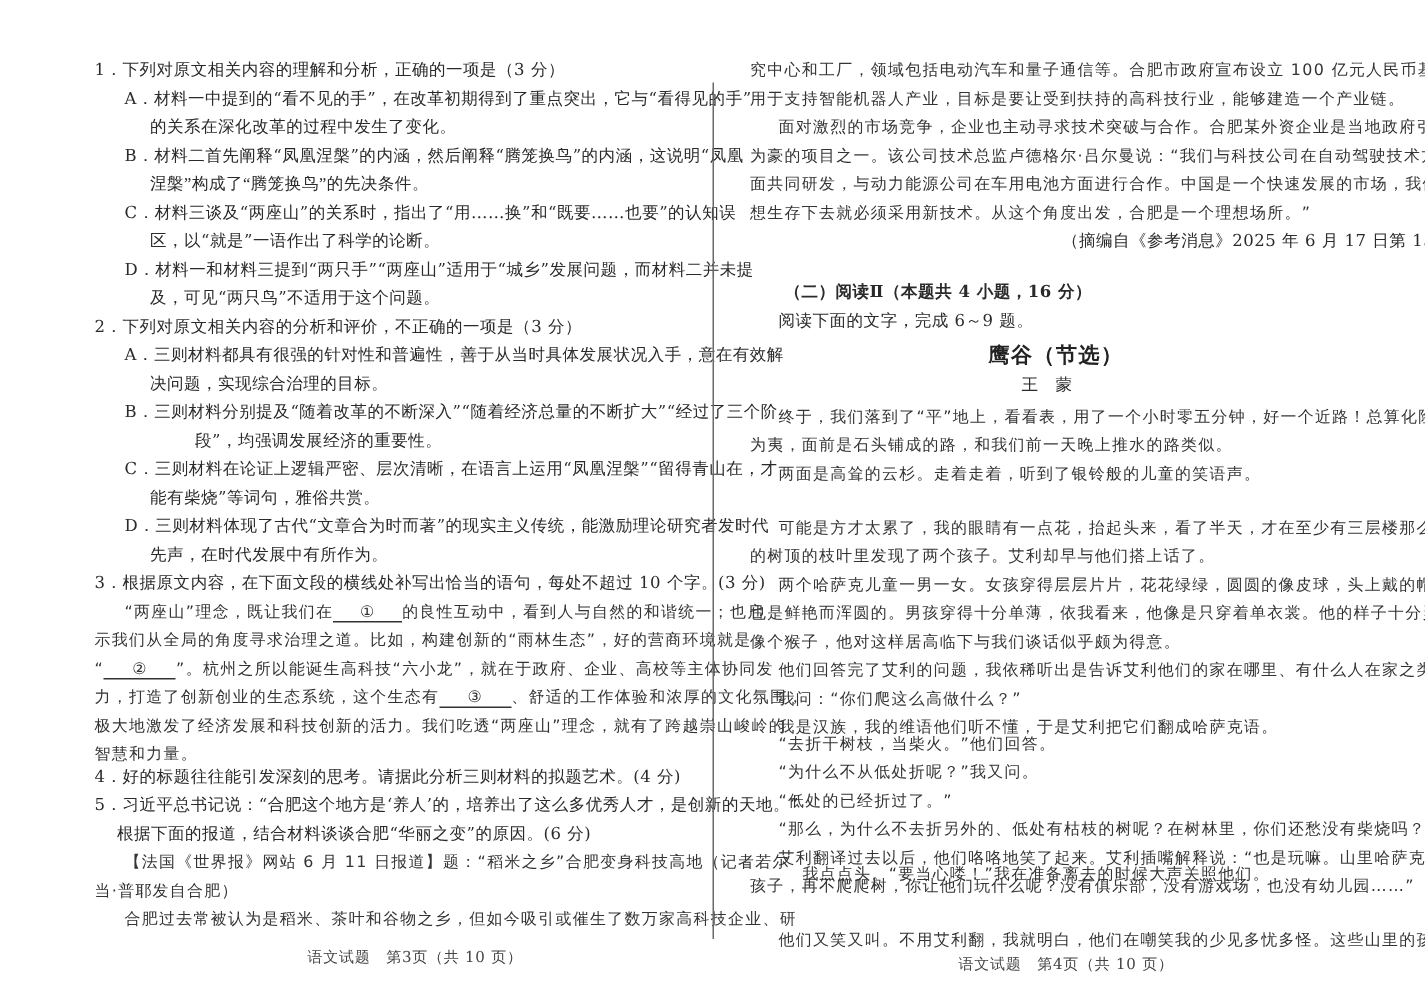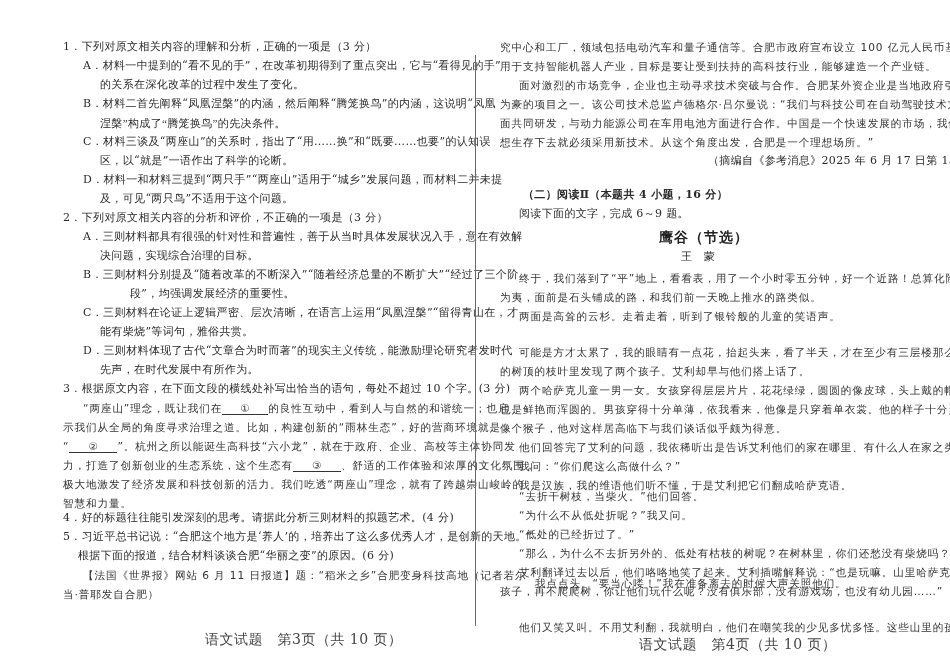--- a/index.html
+++ b/index.html
@@ -12,21 +12,21 @@
   .page-left { left:0; width:475px; }
   .page-right { left:476px; width:474px; }
   .divider { position:absolute; left:475px; top:55px; width:1px; height:571px; background:#6a6a6a; }
   .line {
     position:absolute; white-space:nowrap; font-size:11px; line-height:14px; height:14px;
     letter-spacing:0.35px;
   }
   .song { font-family: "DejaVu Sans", "Liberation Sans", sans-serif; font-size:10.6px; letter-spacing:0.9px; color:#333; }
   .title { font-weight:bold; font-size:14px; letter-spacing:1px; color:#222; }
   .bold { font-weight:bold; }
-  .footer { font-size:14px; color:#444; letter-spacing:0.5px; }
+  .footer { font-size:10px; color:#444; letter-spacing:0.5px; }
   .blank { display:inline-block; border-bottom:1px solid #333; text-align:center; height:12px; line-height:12px; }
 </style>
 </head>
 <body>
 
 <div class="page page-left">
   <div class="line" style="left:63px;top:40px;">1．下列对原文相关内容的理解和分析，正确的一项是（3 分）</div>
   <div class="line" style="left:83px;top:59px;">A．材料一中提到的“看不见的手”，在改革初期得到了重点突出，它与“看得见的手”</div>
   <div class="line" style="left:100px;top:78px;">的关系在深化改革的过程中发生了变化。</div>
   <div class="line" style="left:83px;top:97px;">B．材料二首先阐释“凤凰涅槃”的内涵，然后阐释“腾笼换鸟”的内涵，这说明“凤凰</div>
@@ -58,20 +58,21 @@
     <span>力，打造了创新创业的生态系统，这个生态有</span><span class="blank" style="width:48px;">③</span><span>、舒适的工作体验和浓厚的文化氛围，</span>
   </div>
   <div class="line song" style="left:63px;top:477px;">极大地激发了经济发展和科技创新的活力。我们吃透“两座山”理念，就有了跨越崇山峻岭的</div>
   <div class="line song" style="left:63px;top:496px;">智慧和力量。</div>
 
   <div class="line" style="left:63px;top:511px;">4．好的标题往往能引发深刻的思考。请据此分析三则材料的拟题艺术。(4 分)</div>
   <div class="line" style="left:63px;top:530px;">5．习近平总书记说：“合肥这个地方是‘养人’的，培养出了这么多优秀人才，是创新的天地。”</div>
   <div class="line" style="left:78px;top:549px;">根据下面的报道，结合材料谈谈合肥“华丽之变”的原因。(6 分)</div>
   <div class="line song" style="left:83px;top:568px;">【法国《世界报》网站 6 月 11 日报道】题：“稻米之乡”合肥变身科技高地（记者若尔</div>
   <div class="line song" style="left:63px;top:587px;">当·普耶发自合肥）</div>
+  <div class="line song" style="left:83px;top:606px;">合肥过去常被认为是稻米、茶叶和谷物之乡，但如今吸引或催生了数万家高科技企业、研</div>
 
   <div class="line footer" style="left:205px;top:632px;">语文试题　第3页（共 10 页）</div>
 </div>
 
 <div class="divider"></div>
 
 <div class="page page-right">
   <div class="line song" style="left:24px;top:40px;">究中心和工厂，领域包括电动汽车和量子通信等。合肥市政府宣布设立 100 亿元人民币基金，</div>
   <div class="line song" style="left:24px;top:59px;">用于支持智能机器人产业，目标是要让受到扶持的高科技行业，能够建造一个产业链。</div>
   <div class="line song" style="left:43px;top:78px;">面对激烈的市场竞争，企业也主动寻求技术突破与合作。合肥某外资企业是当地政府引以</div>

